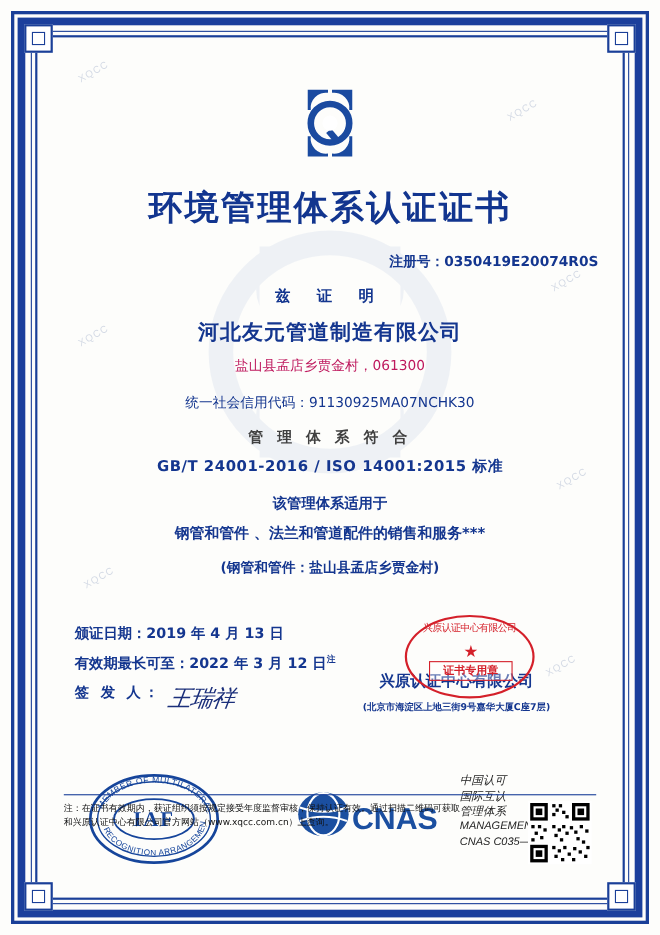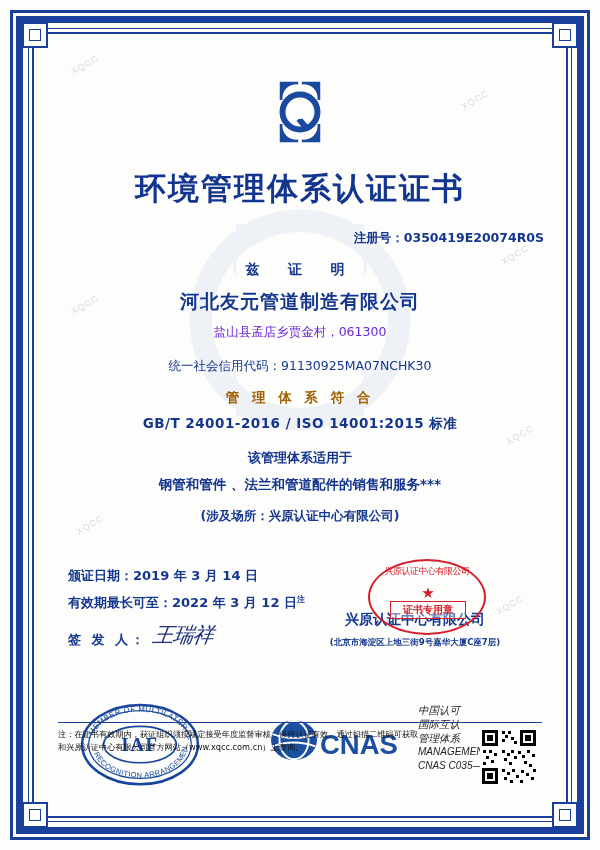--- a/index.html
+++ b/index.html
@@ -118,47 +118,47 @@
     font-weight: bold;
     color: #14368f;
     font-family: "DejaVu Sans", sans-serif;
   }
   .zheng-ming {
     margin-top: 14px;
     font-size: 14px;
     font-weight: bold;
     color: #14368f;
     letter-spacing: 10px;
-    font-family: Liberation Mono, monospace;
+    font-family: Liberation Sans, sans-serif;
   }
   .company {
     margin-top: 10px;
     font-size: 19px;
     font-weight: bold;
     color: #14368f;
     letter-spacing: 1px;
     font-family: "DejaVu Sans", sans-serif;
   }
   .addr {
     margin-top: 9px;
     font-size: 12.5px;
-    color: #6d28d9;
+    color: #be185d;
     font-family: "DejaVu Sans", sans-serif;
   }
   .credit {
     margin-top: 17px;
     font-size: 12.5px;
     color: #14368f;
     font-family: "DejaVu Sans", sans-serif;
   }
   .sys-conform {
     margin-top: 14px;
     font-size: 13.5px;
     font-weight: bold;
-    color: #a16207;
+    color: #404040;
     letter-spacing: 4px;
     font-family: "DejaVu Sans", sans-serif;
   }
   .standard {
     margin-top: 8px;
     font-size: 13.5px;
     font-weight: bold;
     color: #14368f;
     font-family: "DejaVu Sans", sans-serif;
     letter-spacing: 0.5px;
@@ -200,21 +200,21 @@
     font-family: "DejaVu Sans", sans-serif;
     margin-bottom: 9px;
   }
   .date-line .sup {
     font-size: 8px;
     vertical-align: super;
   }
   .signer-row {
     margin-top: 2px;
     display: flex;
-    align-items: flex-end;
+    align-items: flex-start;
     gap: 6px;
   }
   .signer-label {
     font-size: 13px;
     font-weight: bold;
     color: #14368f;
     font-family: "DejaVu Sans", sans-serif;
     letter-spacing: 3px;
   }
   .signature {
@@ -423,24 +423,24 @@
     <div class="zheng-ming">兹    证    明</div>
     <div class="company">河北友元管道制造有限公司</div>
     <div class="addr">盐山县孟店乡贾金村，061300</div>
     <div class="credit">统一社会信用代码：91130925MA07NCHK30</div>
 
     <div class="sys-conform">管 理 体 系 符 合</div>
     <div class="standard">GB/T 24001-2016 / ISO 14001:2015 标准</div>
 
     <div class="scope-label">该管理体系适用于</div>
     <div class="scope-text">钢管和管件 、法兰和管道配件的销售和服务***</div>
-    <div class="site-text">(涉及场所：兴原认证中心有限公司)</div>
+    <div class="site-text">(钢管和管件：盐山县孟店乡贾金村)</div>
 
     <div class="dates-row">
-      <div class="date-line">颁证日期：2019 年 3 月 14 日</div>
+      <div class="date-line">颁证日期：2019 年 4 月 13 日</div>
       <div class="date-line">
         <span>有效期最长可至：2022 年 3 月 12 日</span><span class="sup">注</span>
       </div>
       <div class="signer-row">
         <span class="signer-label">签 发 人：</span>
         <span class="signature">王瑞祥</span>
       </div>
 
       <div class="issuer-block">
         <div class="issuer-name">兴原认证中心有限公司</div>

